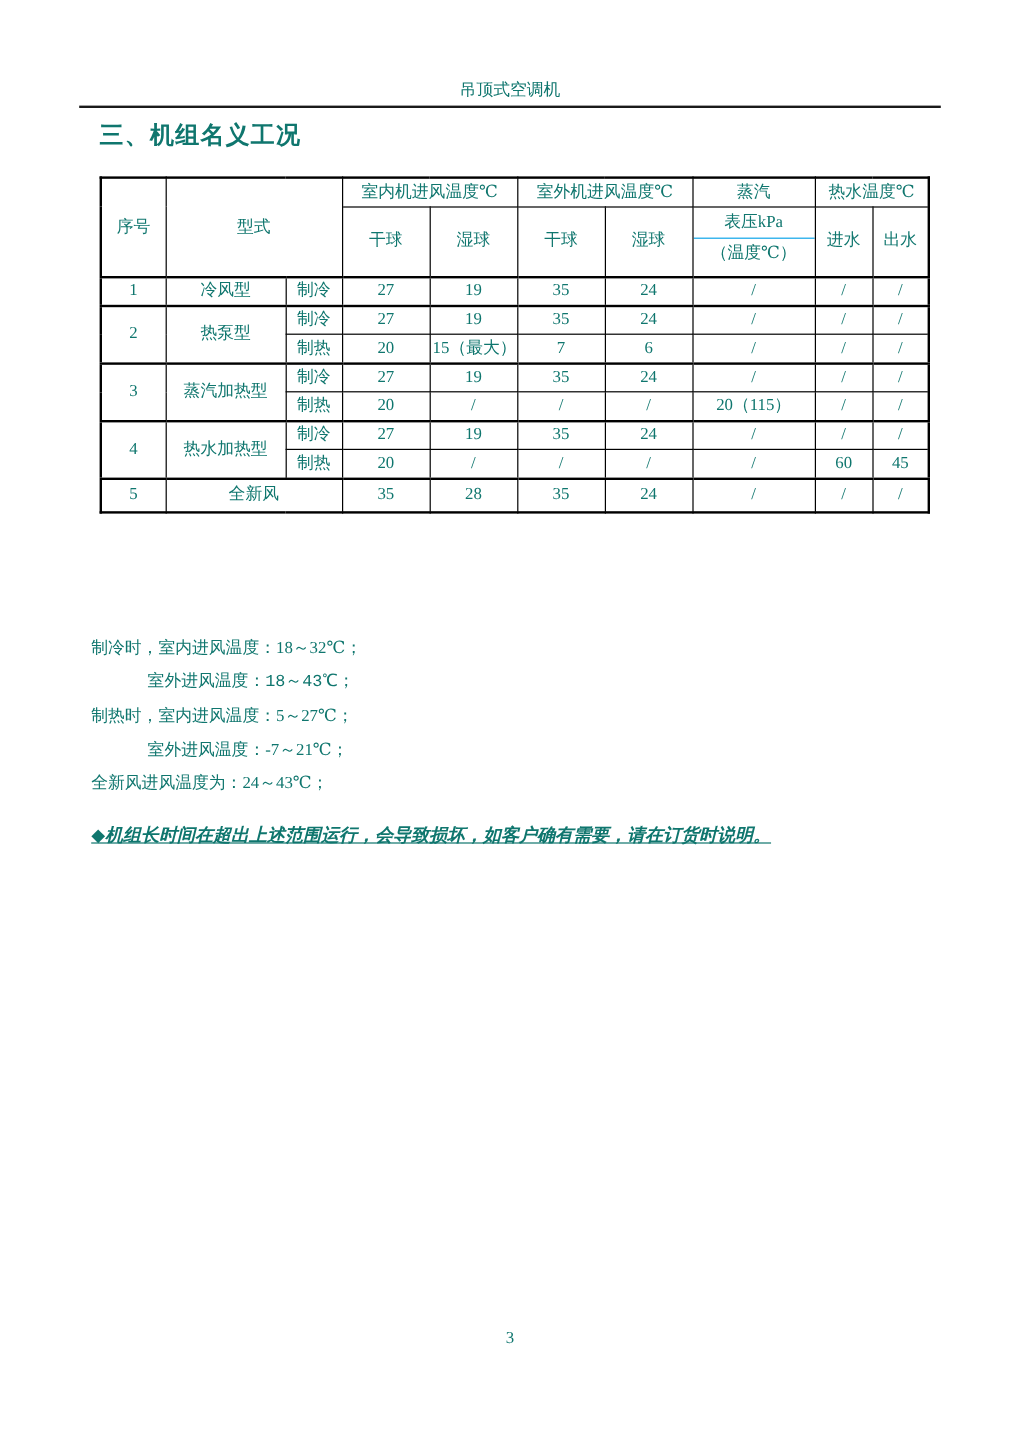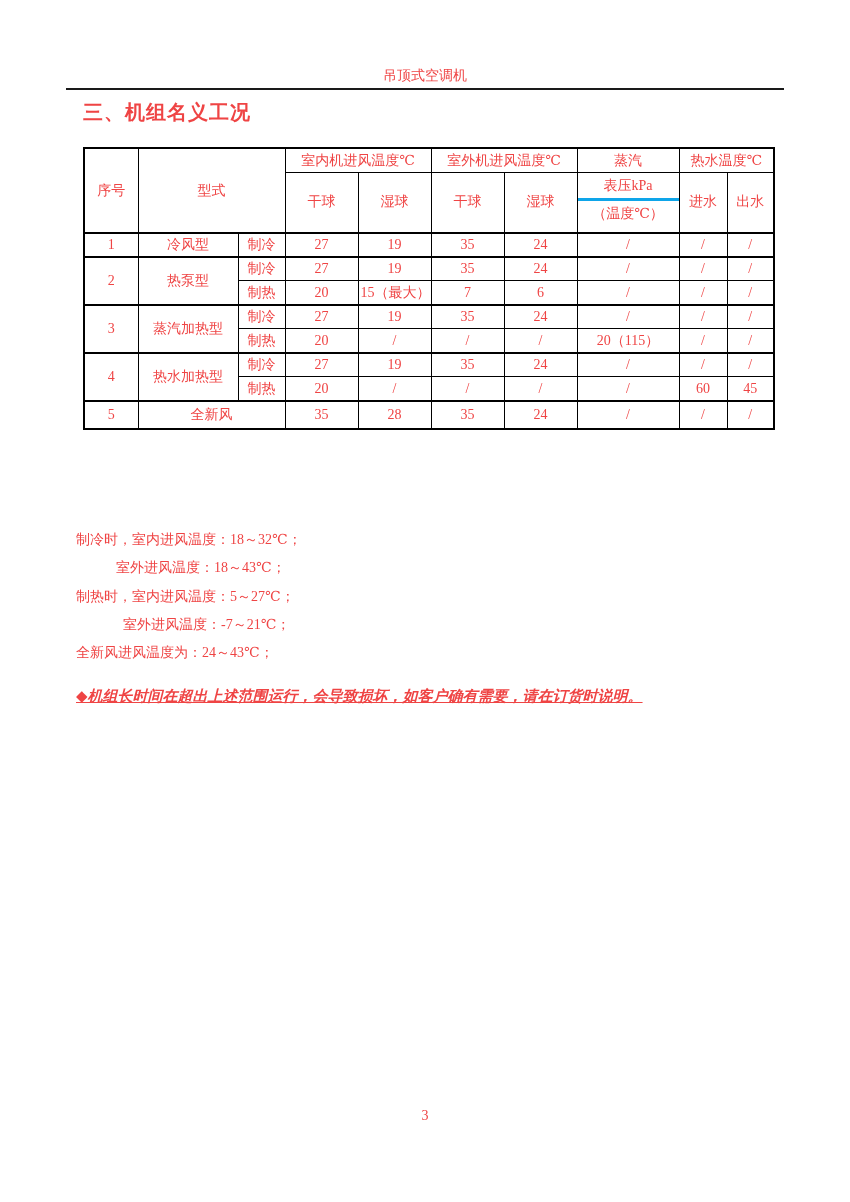--- a/index.html
+++ b/index.html
@@ -5,21 +5,21 @@
   html, body {
     margin: 0;
     padding: 0;
     background: #ffffff;
   }
   .page {
     position: relative;
     width: 850px;
     height: 1202px;
     background: #ffffff;
-    color: #ef4444;
+    color: #0f766e;
     font-family: "Liberation Serif", "DejaVu Serif", serif;
     overflow: hidden;
   }
   .running-header {
     position: absolute;
     top: 68px;
     left: 0;
     width: 100%;
     text-align: center;
     font-size: 14px;
@@ -67,37 +67,37 @@
   }
   table.spec-table { border: 2px solid #000000; }
   tr.hr1 { height: 24px; }
   tr.hr2 { height: 51px; }
   tr.data-row { height: 24px; }
   tr.last-row { height: 28px; }
   tr.group-start th, tr.group-start td { border-top-width: 2px; }
 
   .steam-sub { padding: 0 !important; }
   .steam-top {
-    border-bottom: 3px solid #0ea5e9;
+    border-bottom: 1px solid #0ea5e9;
     height: 25px;
     line-height: 25px;
   }
   .steam-bottom {
     height: 31px;
     line-height: 25px;
   }
 
   .body-line {
     position: absolute;
     margin: 0;
     font-size: 14px;
     white-space: nowrap;
   }
   .bl-0 { top: 531px; left: 76px; }
-  .bl-1 { top: 559px; left: 116px; }
+  .bl-1 { top: 559px; left: 123px; font-family: Liberation Mono, monospace; }
   .bl-2 { top: 588px; left: 76px; }
   .bl-3 { top: 616px; left: 123px; }
   .bl-4 { top: 644px; left: 76px; }
 
   .note-line {
     position: absolute;
     top: 687px;
     left: 76px;
     margin: 0;
     font-family: "DejaVu Sans", "Liberation Sans", sans-serif;

